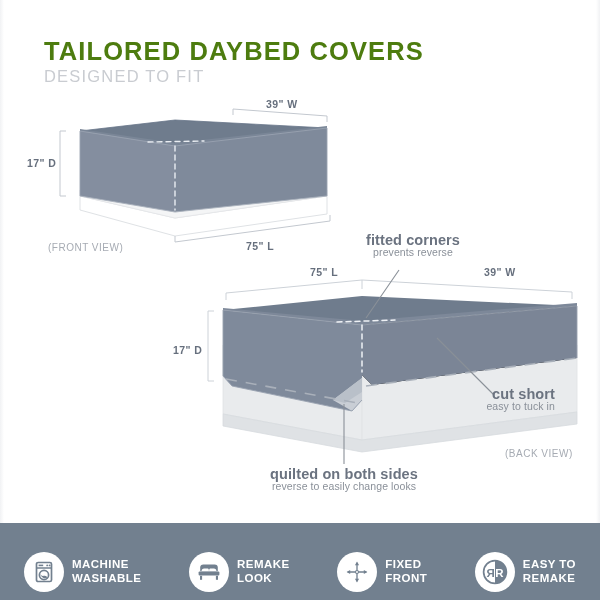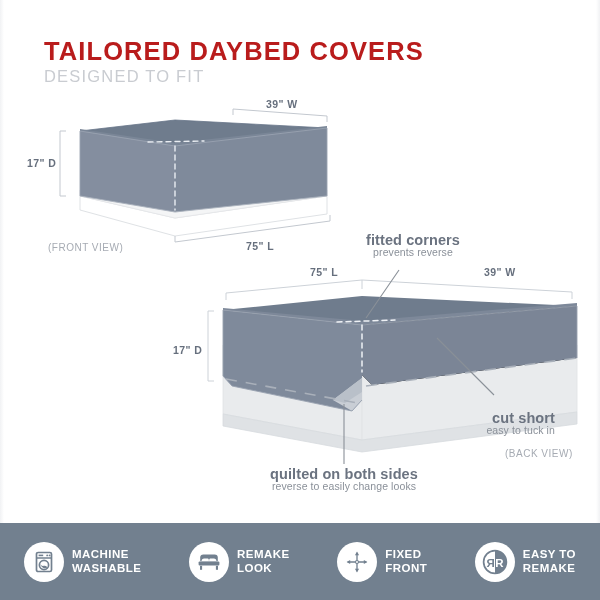--- a/index.html
+++ b/index.html
@@ -26,21 +26,21 @@
   }
   #edge-left { left: 0; }
   #edge-right { right: 0; background: linear-gradient(to left, #f1f2f4, #ffffff); }
 
   
   #header { position: absolute; left: 44px; top: 38px; }
   #title {
     font-size: 25.5px;
     letter-spacing: 1.1px;
     font-weight: bold;
-    color: #b91c1c;
+    color: #4d7c0f;
     line-height: 1.05;
     white-space: nowrap;
   }
   #subtitle {
     font-size: 16.5px;
     letter-spacing: 1.2px;
     font-weight: normal;
     color: #c9ccd1;
     line-height: 1.05;
     margin-top: 3px;
@@ -79,32 +79,32 @@
     letter-spacing: .1px;
   }
   .call-sub {
     font-size: 10.5px;
     color: #8a9099;
     letter-spacing: .1px;
     margin-top: -2px;
   }
   .callout { position: absolute; }
   .callout.center { text-align: center; }
-  .callout.right  { text-align: right; margin-top: 24px; }
+  .callout.right  { text-align: right; }
 
   
   #featurebar {
     position: absolute;
     left: 0;
     top: 523px;
     width: 600px;
     height: 77px;
     background: #72808f;
     display: flex;
-    align-items: center;
+    align-items: flex-end;
     justify-content: space-between;
     padding: 8px 24px;
     box-sizing: border-box;
   }
   .feature {
     display: flex;
     align-items: center;
     gap: 8px;
   }
   .feat-icon {

